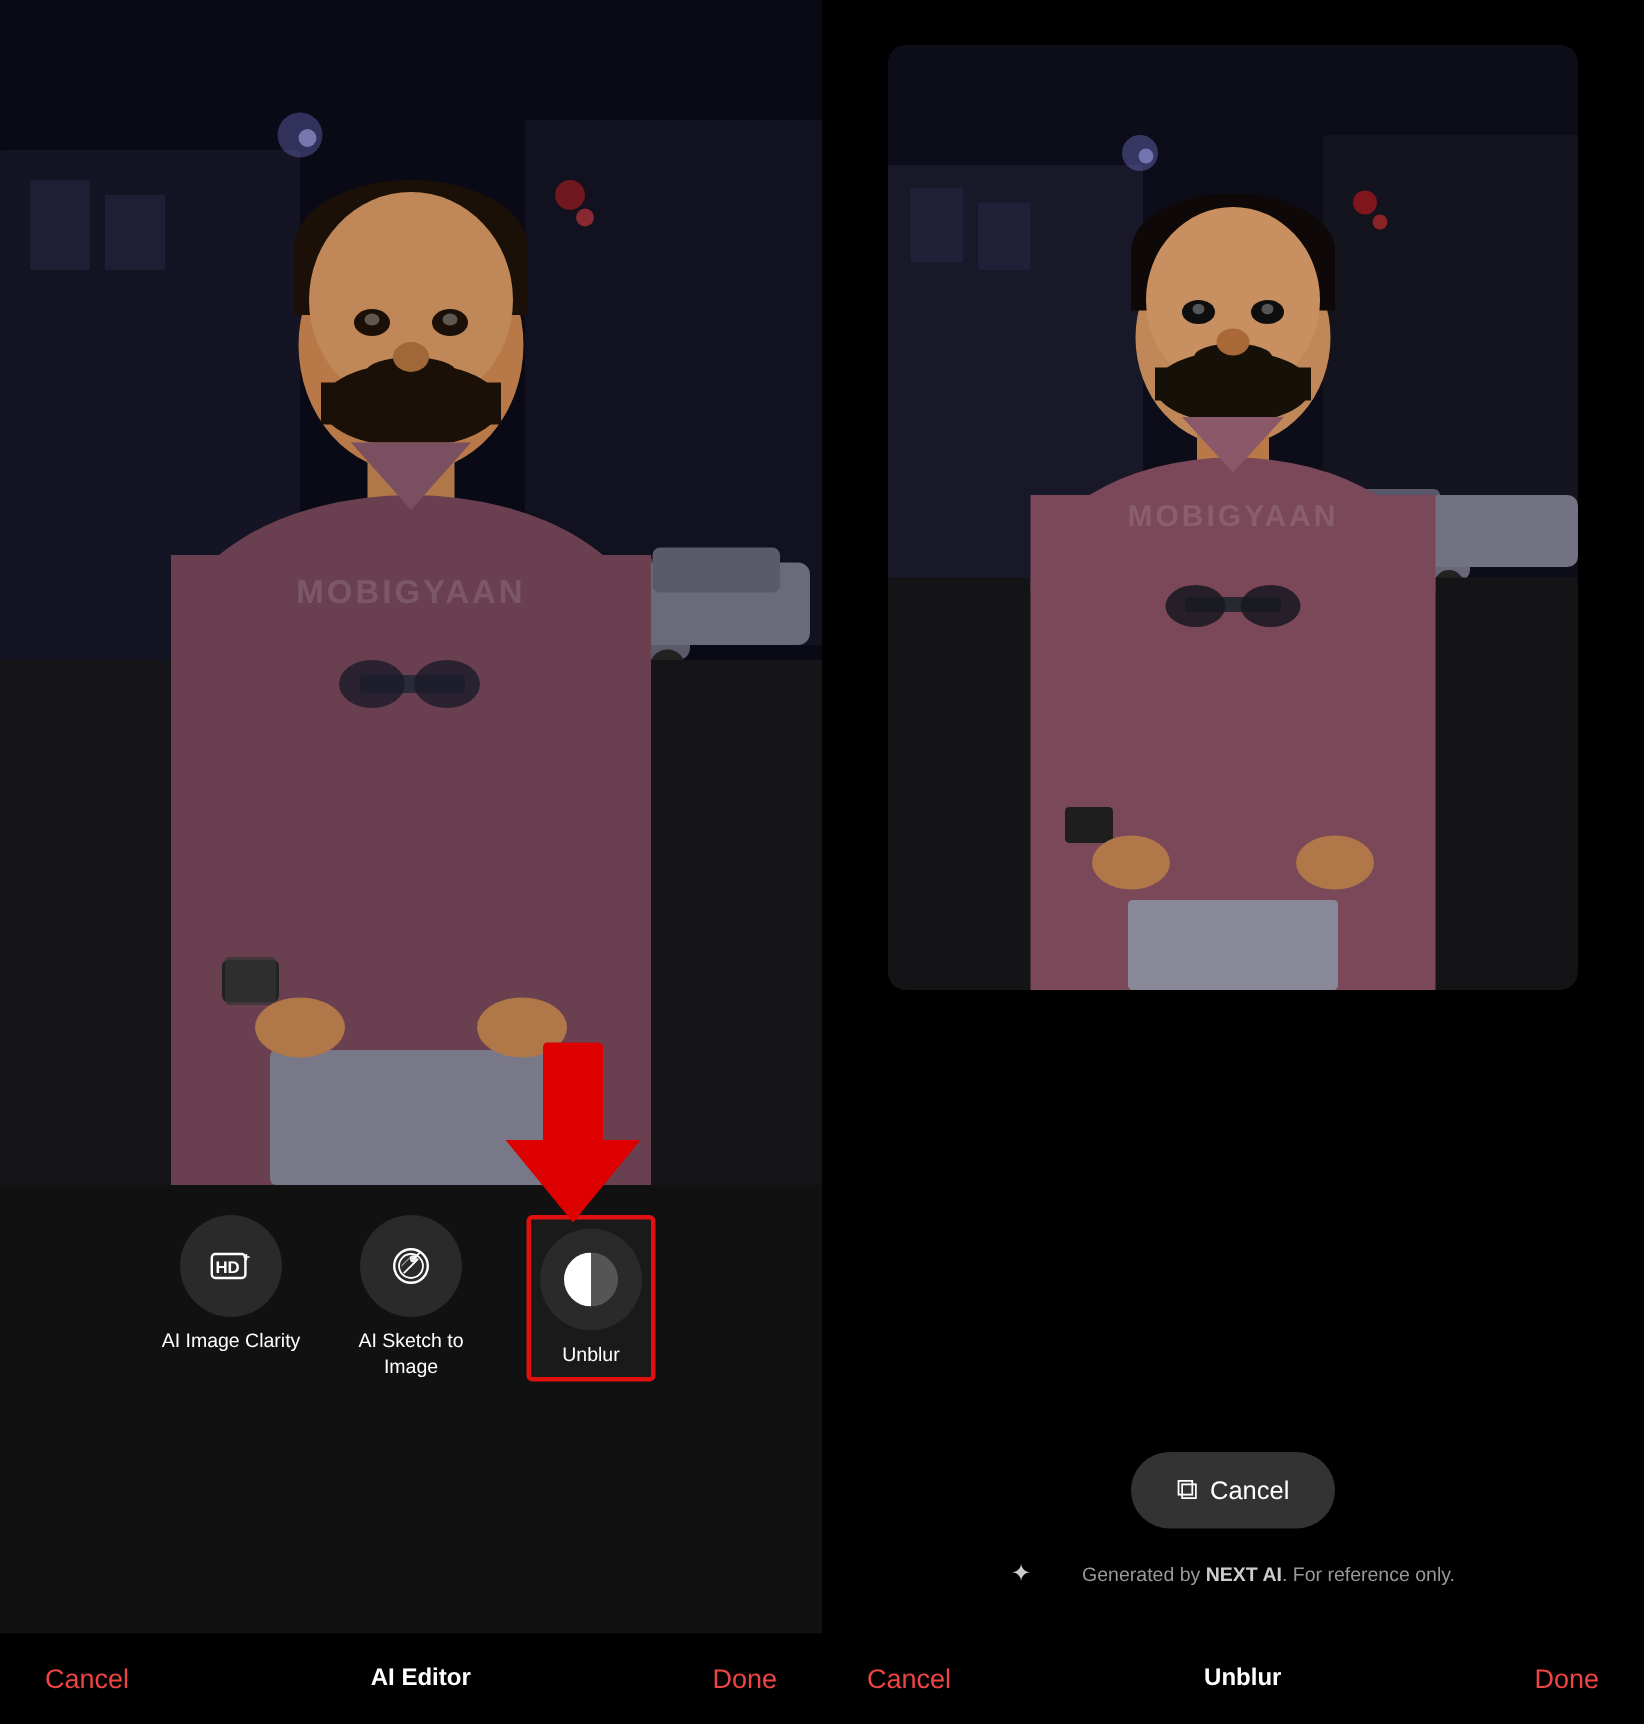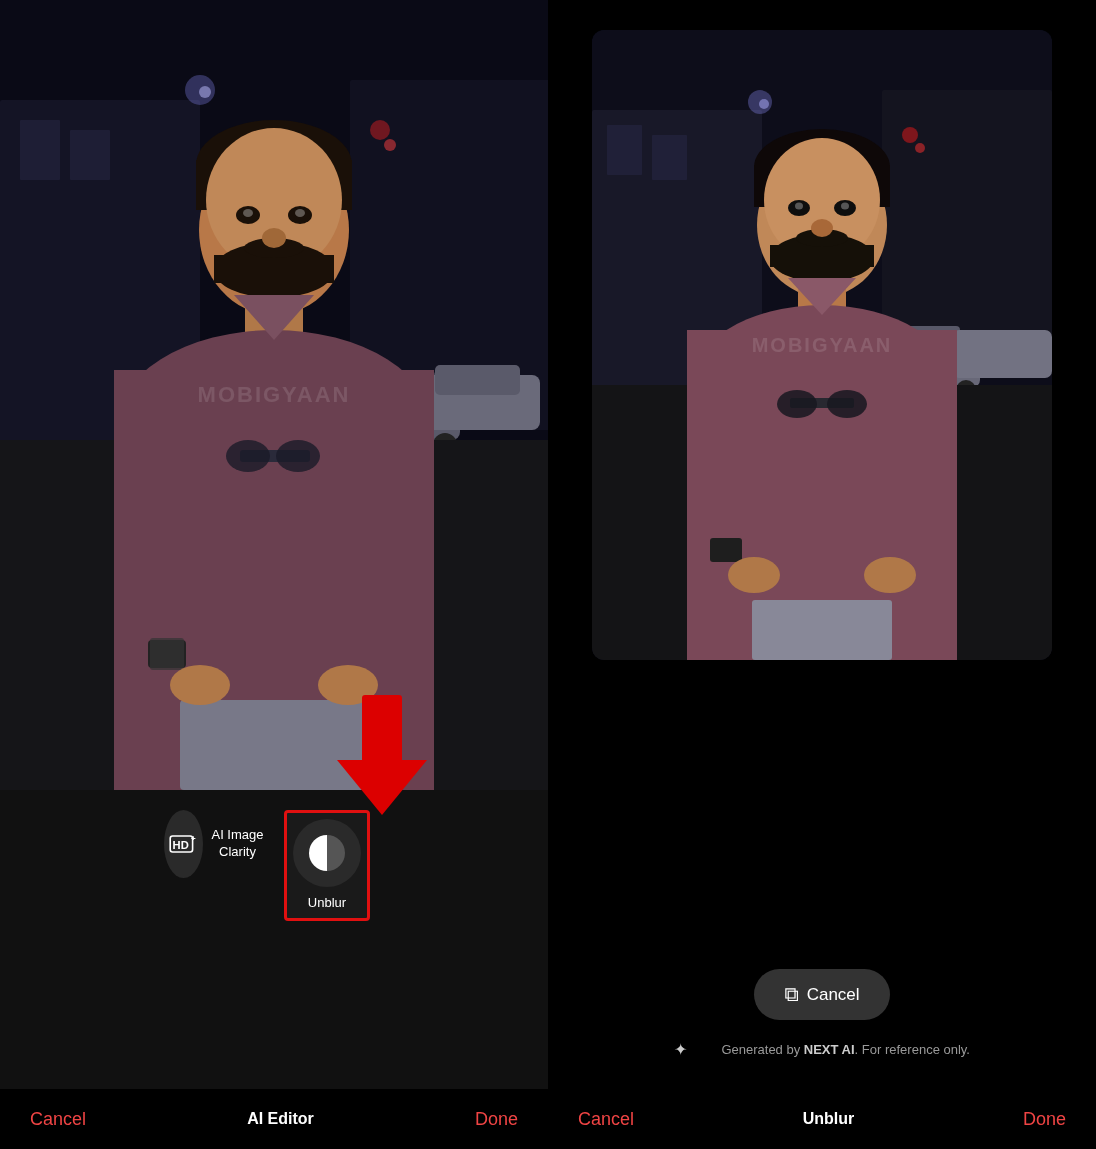--- a/index.html
+++ b/index.html
@@ -68,21 +68,21 @@
       display: flex;
       align-items: flex-start;
       justify-content: center;
       gap: 20px;
       width: 100%;
       padding: 0 20px;
     }
 
     .tool-item {
       display: flex;
-      flex-direction: row;
+      flex-direction: column;
       align-items: center;
       gap: 8px;
       cursor: pointer;
       width: 100px;
     }
 
     .tool-icon-circle {
       width: 68px;
       height: 68px;
       border-radius: 50%;
@@ -411,20 +411,33 @@
           <div class="tool-icon-circle">
             <svg class="icon-svg" viewBox="0 0 40 40" fill="none" xmlns="http://www.w3.org/2000/svg">
               <rect x="4" y="10" width="28" height="20" rx="3" stroke="#fff" stroke-width="2" fill="none"></rect>
               <text x="7" y="26" font-size="14" fill="#fff" font-weight="bold" font-family="Arial">HD</text>
               <text x="30" y="16" font-size="10" fill="#fff" font-weight="bold" font-family="Arial">+</text>
             </svg>
           </div>
           <span class="tool-label">AI Image Clarity</span>
         </div>
 
+        <div class="tool-item">
+          <div class="tool-icon-circle">
+            <svg class="icon-svg" viewBox="0 0 40 40" fill="none" xmlns="http://www.w3.org/2000/svg">
+              <circle cx="20" cy="20" r="14" stroke="#fff" stroke-width="2" fill="none"></circle>
+              <circle cx="20" cy="20" r="10" stroke="#fff" stroke-width="1.5" fill="none"></circle>
+              <path d="M14 26L26 14" stroke="#fff" stroke-width="1.5"></path>
+              <path d="M12 20L20 12" stroke="#fff" stroke-width="1" opacity="0.5"></path>
+              <circle cx="22" cy="14" r="3" fill="#fff" opacity="0.9"></circle>
+              <path d="M22 14L28 8" stroke="#fff" stroke-width="1.5"></path>
+            </svg>
+          </div>
+          <span class="tool-label">AI Sketch to Image</span>
+        </div>
 
         <div class="tool-item highlighted">
           <div class="tool-icon-wrapper">
             <div class="tool-icon-circle">
               <div class="unblur-icon">
                 <div class="unblur-icon-left"></div>
                 <div class="unblur-icon-right"></div>
               </div>
             </div>
             <span class="tool-label">Unblur</span>

